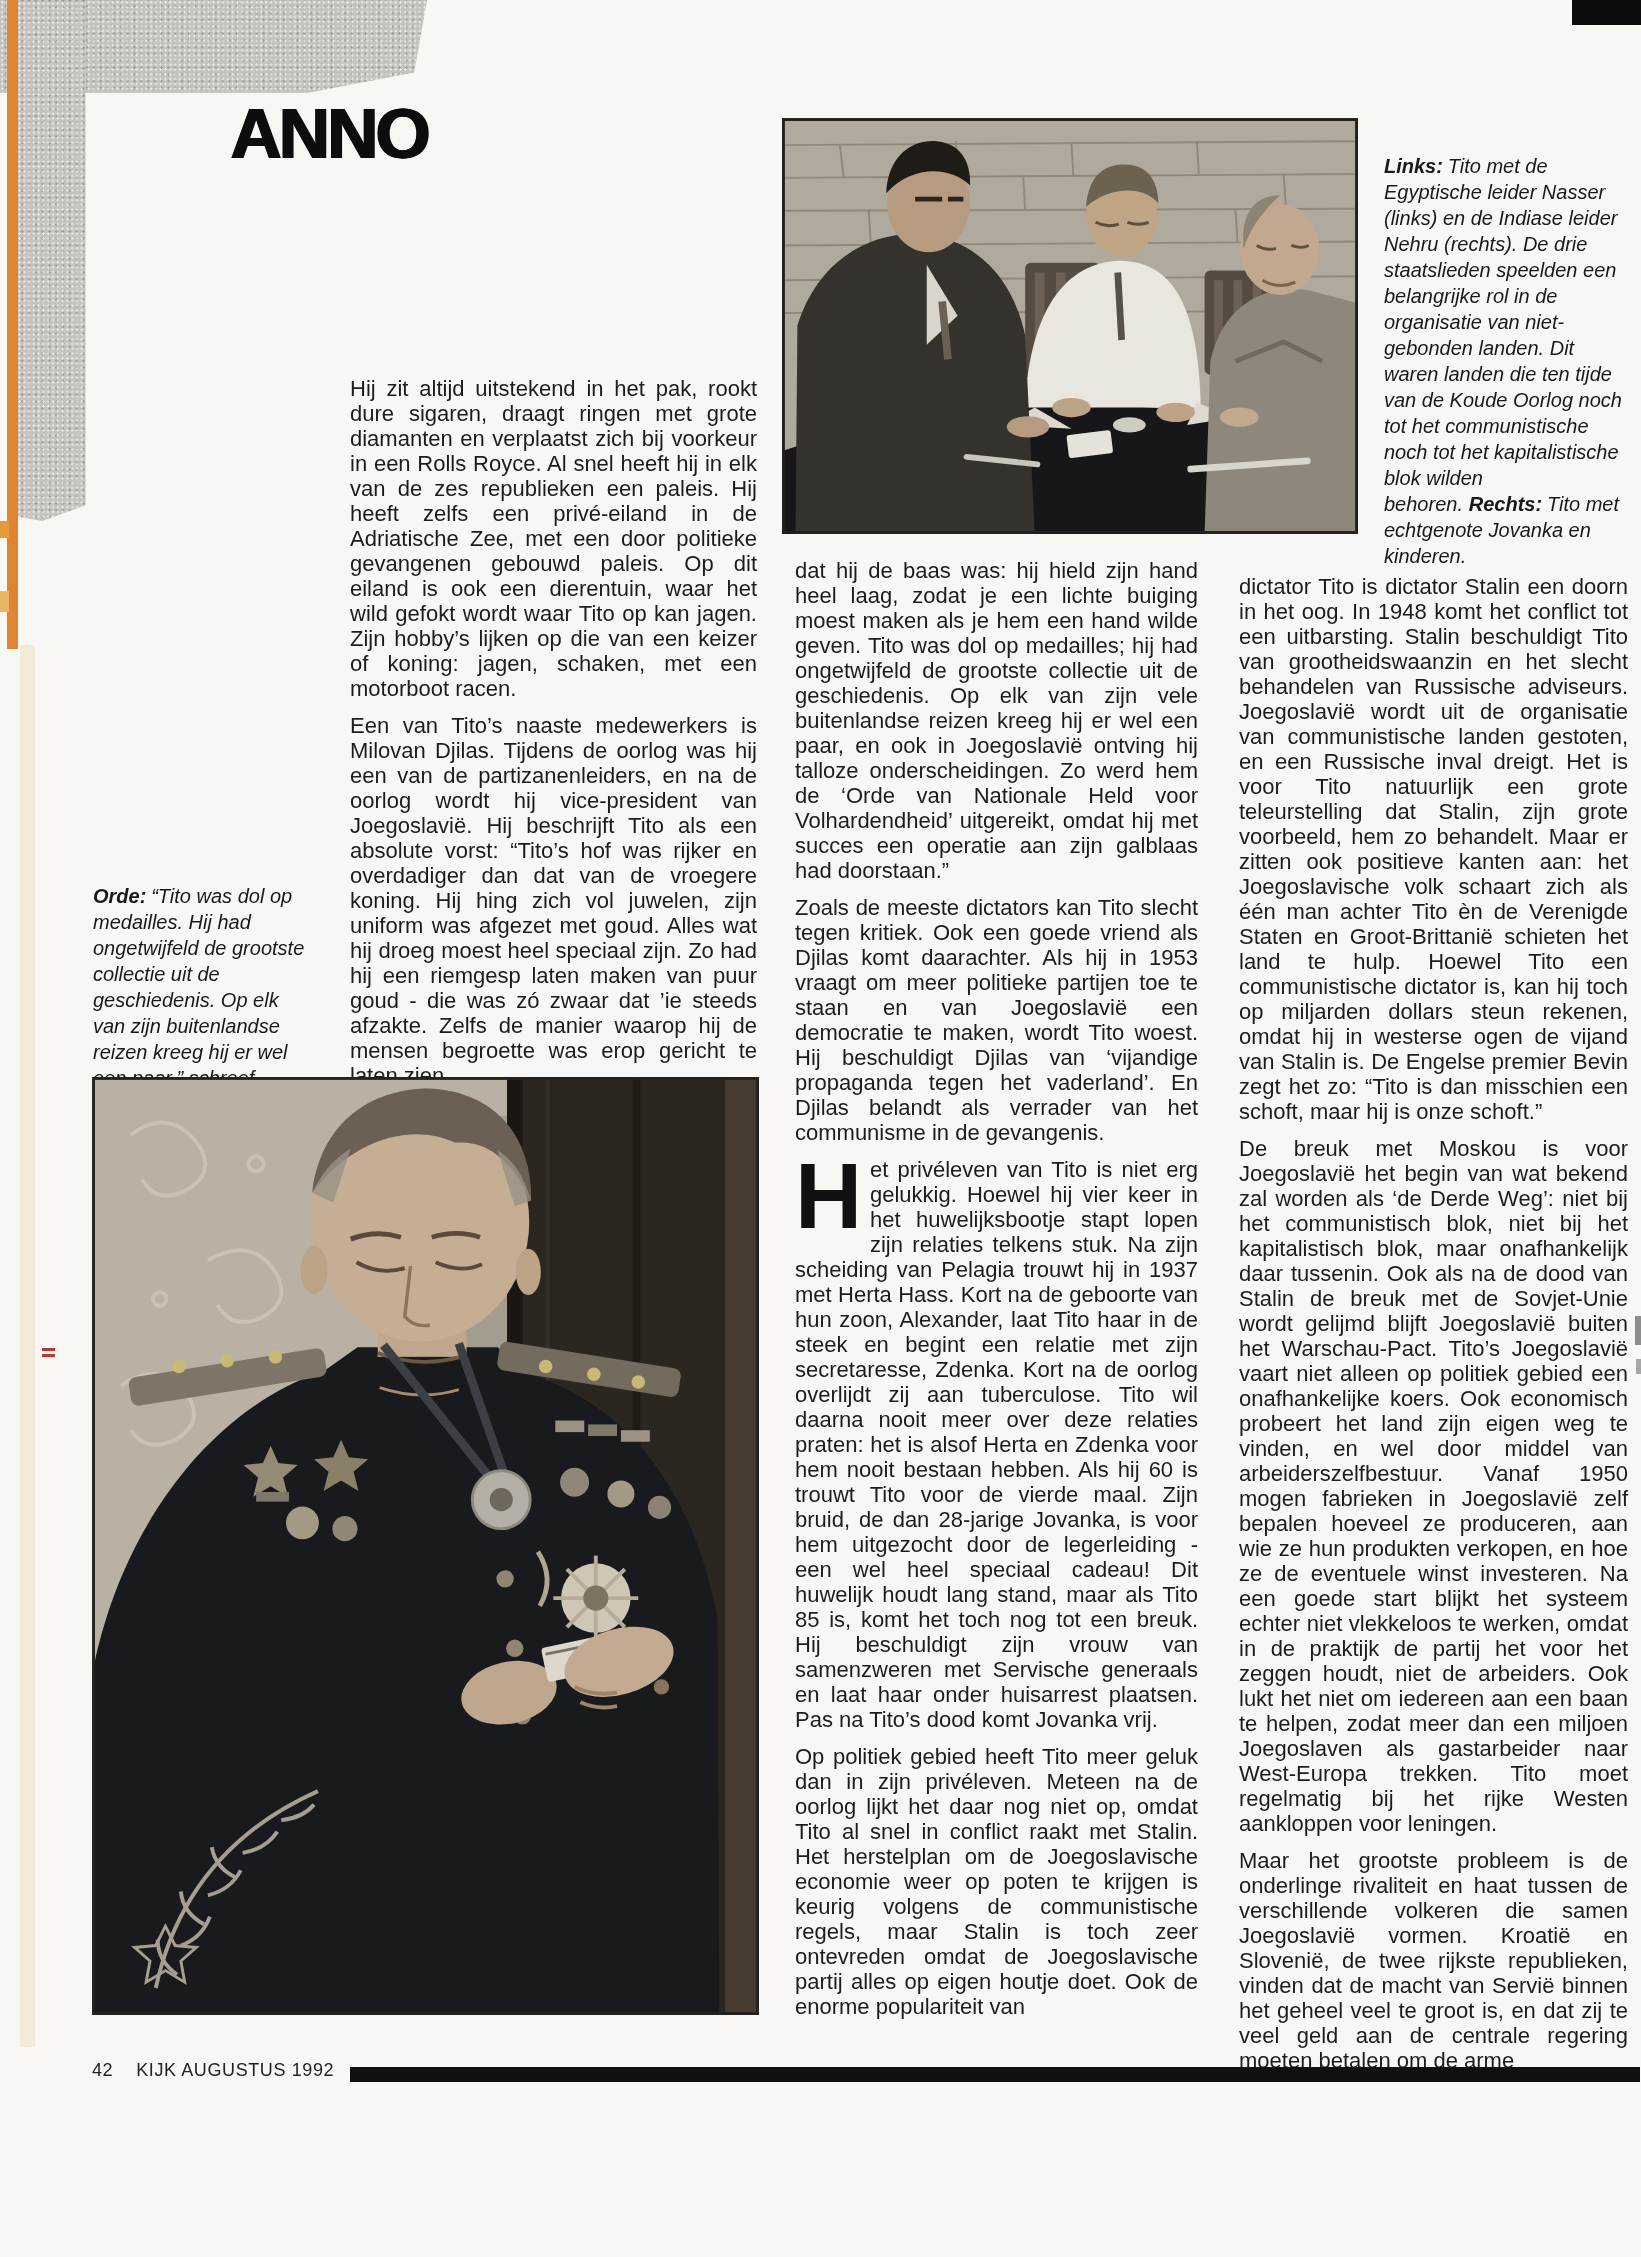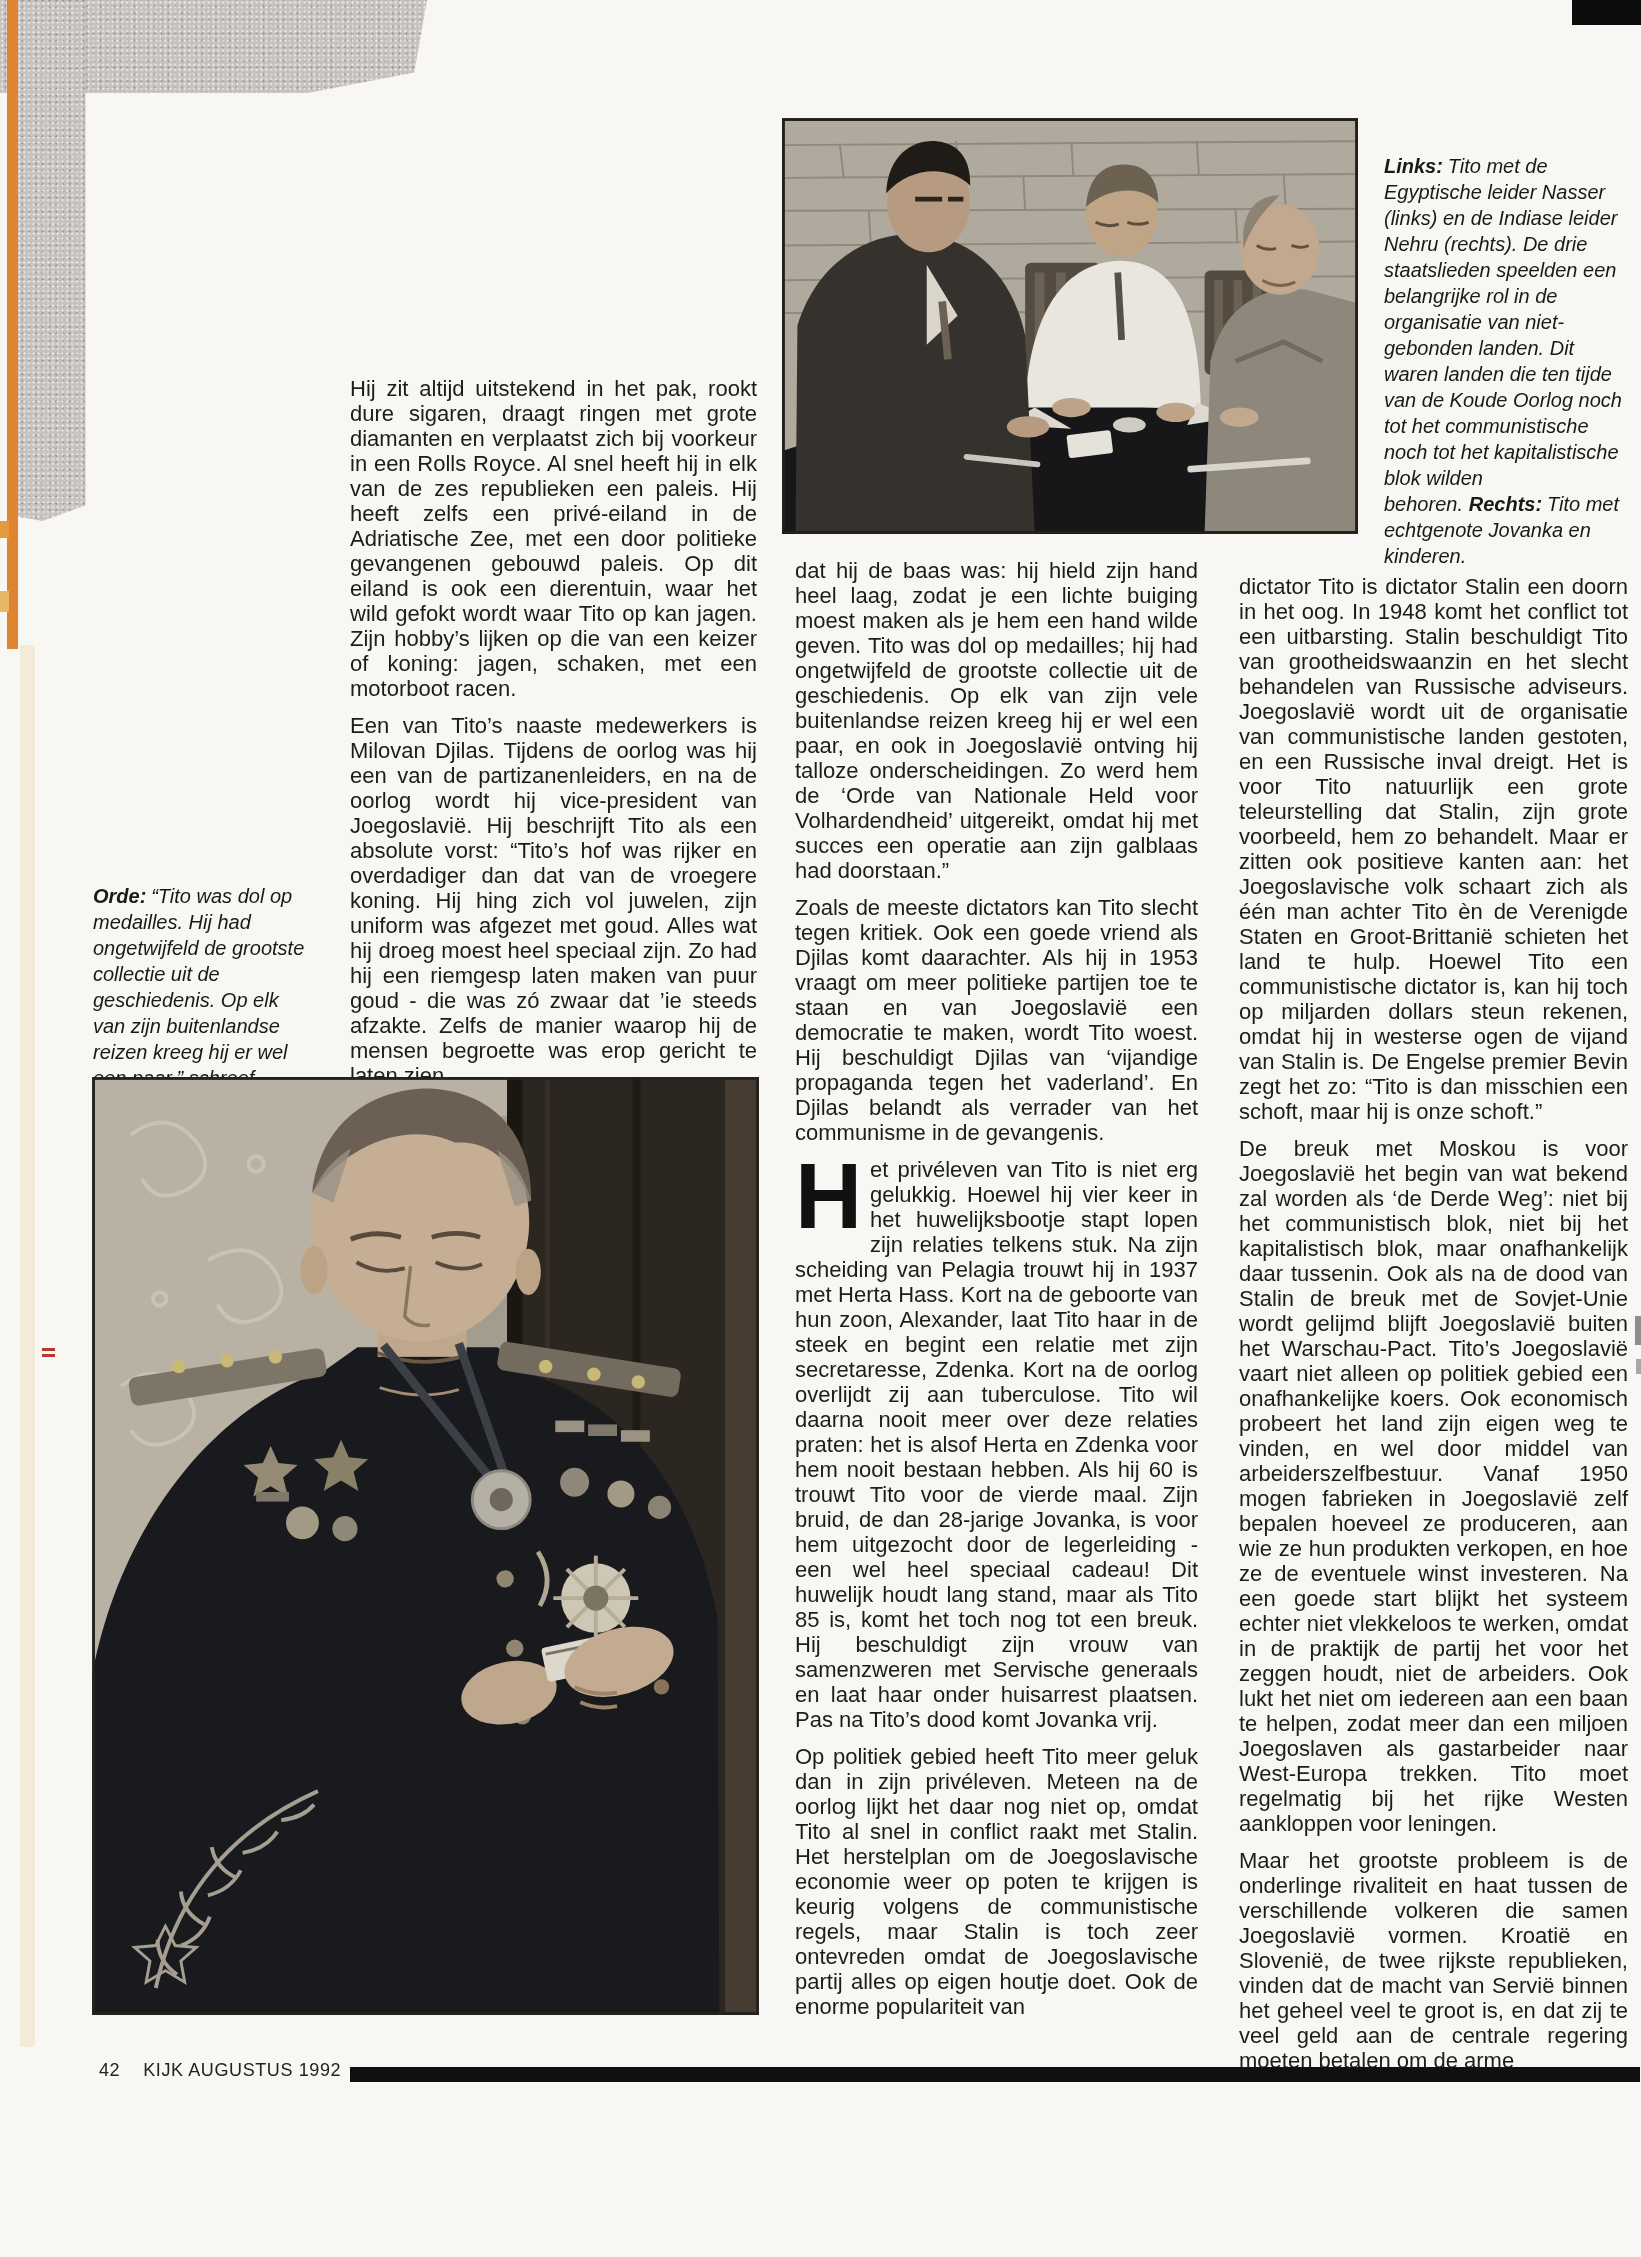--- a/index.html
+++ b/index.html
@@ -60,21 +60,21 @@
   .caption-right{position:absolute;left:1384px;top:153px;width:249px;}
   .cap-lead{font-weight:700;margin-right:4.8px;}
   .cap-lead-2{font-weight:700;margin:0 4.8px 0 5.8px;}
 
   
   .photo{position:absolute;display:block;}
   .photo-top{left:782px;top:118px;width:576px;height:416px;}
   .photo-bottom{left:92px;top:1077px;width:667px;height:938px;}
 
   
-  .footer{position:absolute;left:99px;top:2060px;display:flex;gap:23px;align-items:baseline;
+  .footer{position:absolute;left:92px;top:2060px;display:flex;gap:23px;align-items:baseline;
           font-size:18px;letter-spacing:0.6px;color:#222;}
   .footer-bar{position:absolute;left:350px;top:2067px;width:1290px;height:14.5px;background:var(--footer-bar,#101010);}
 </style>
 </head>
 <body>
 
 <div class="page">
 
   <div class="gray-top-band"></div>
   <div class="gray-left-strip"></div>
@@ -83,20 +83,21 @@
   <div class="orange-tick-1"></div>
   <div class="orange-tick-2"></div>
   <div class="red-mark">
       <span></span>
       <span></span>
     </div>
   <div class="right-mark-1"></div>
   <div class="right-mark-2"></div>
   <div class="corner-black"></div>
 
+  <div class="masthead">ANNO</div>
 
   <svg class="photo photo-top" viewBox="0 0 597 431" role="img">
     <rect x="0" y="0" width="597" height="431" fill="#b0a99d"></rect>
     <g stroke="#8a8376" stroke-width="2" opacity=".85">
       <line x1="0" y1="28" x2="597" y2="24"></line>
         <line x1="0" y1="62" x2="597" y2="58"></line>
       <line x1="0" y1="96" x2="597" y2="94"></line>
         <line x1="0" y1="132" x2="597" y2="128"></line>
       <line x1="0" y1="168" x2="597" y2="164"></line>
         <line x1="0" y1="202" x2="597" y2="200"></line>

